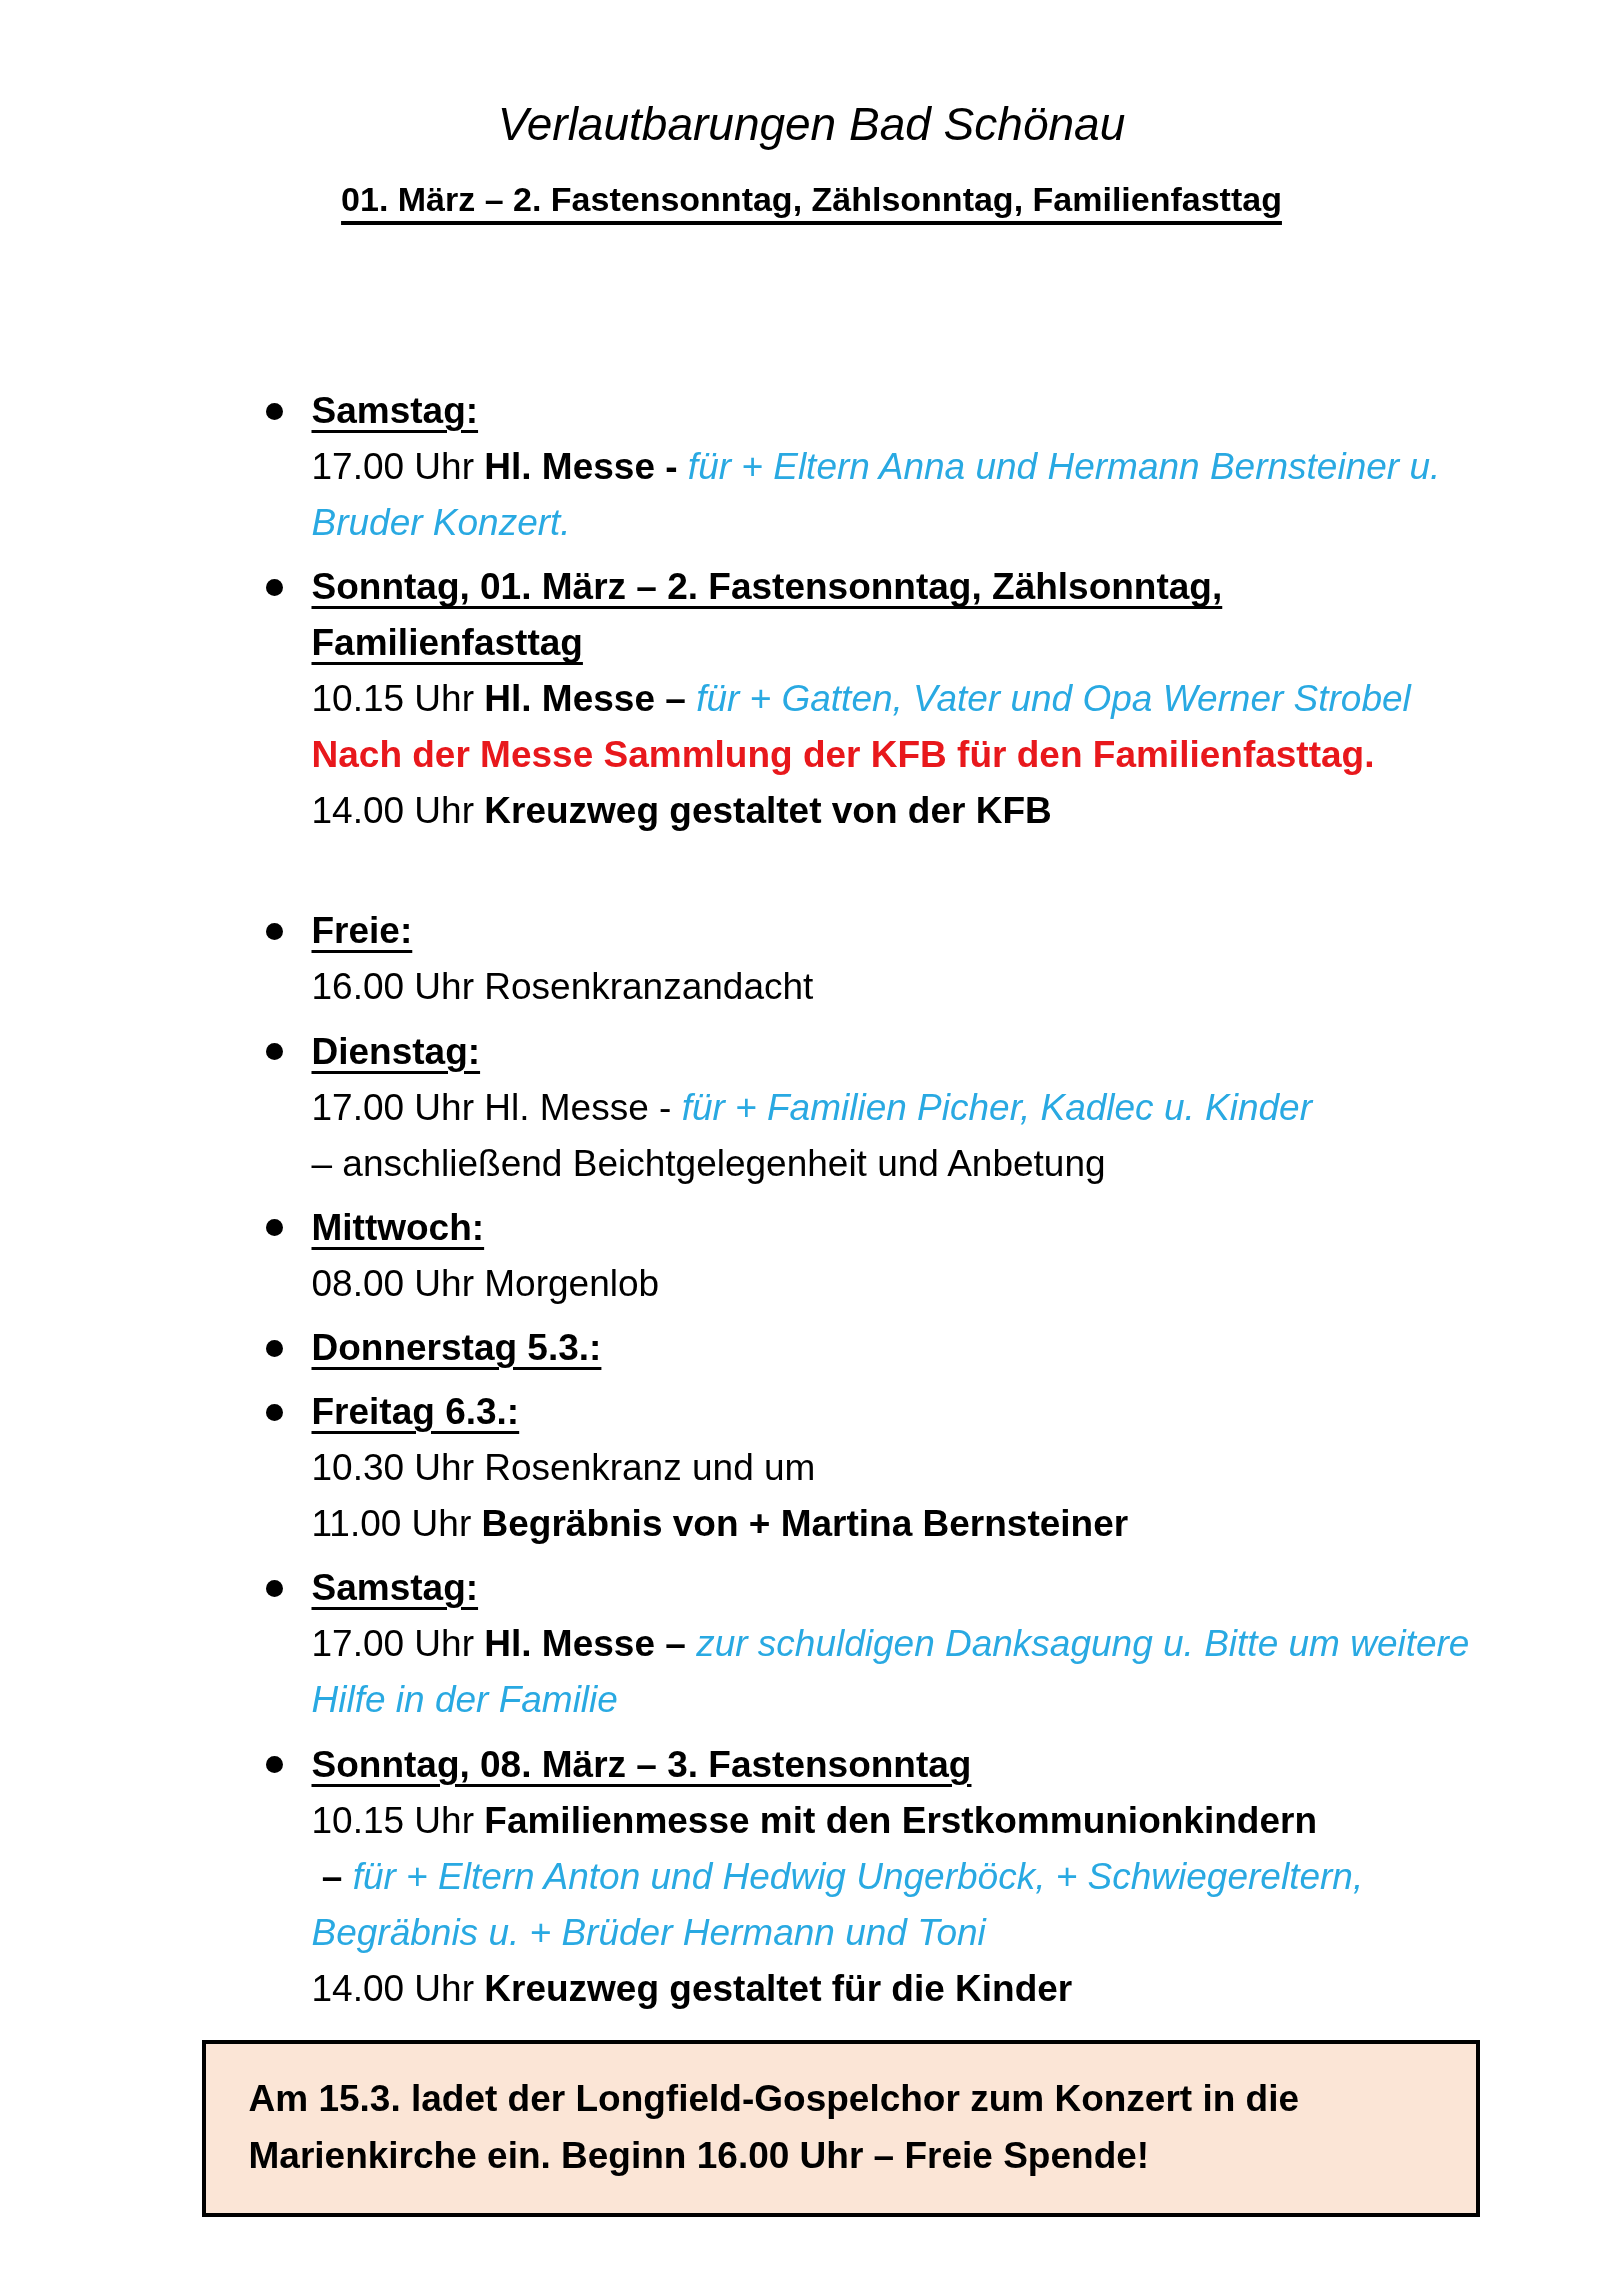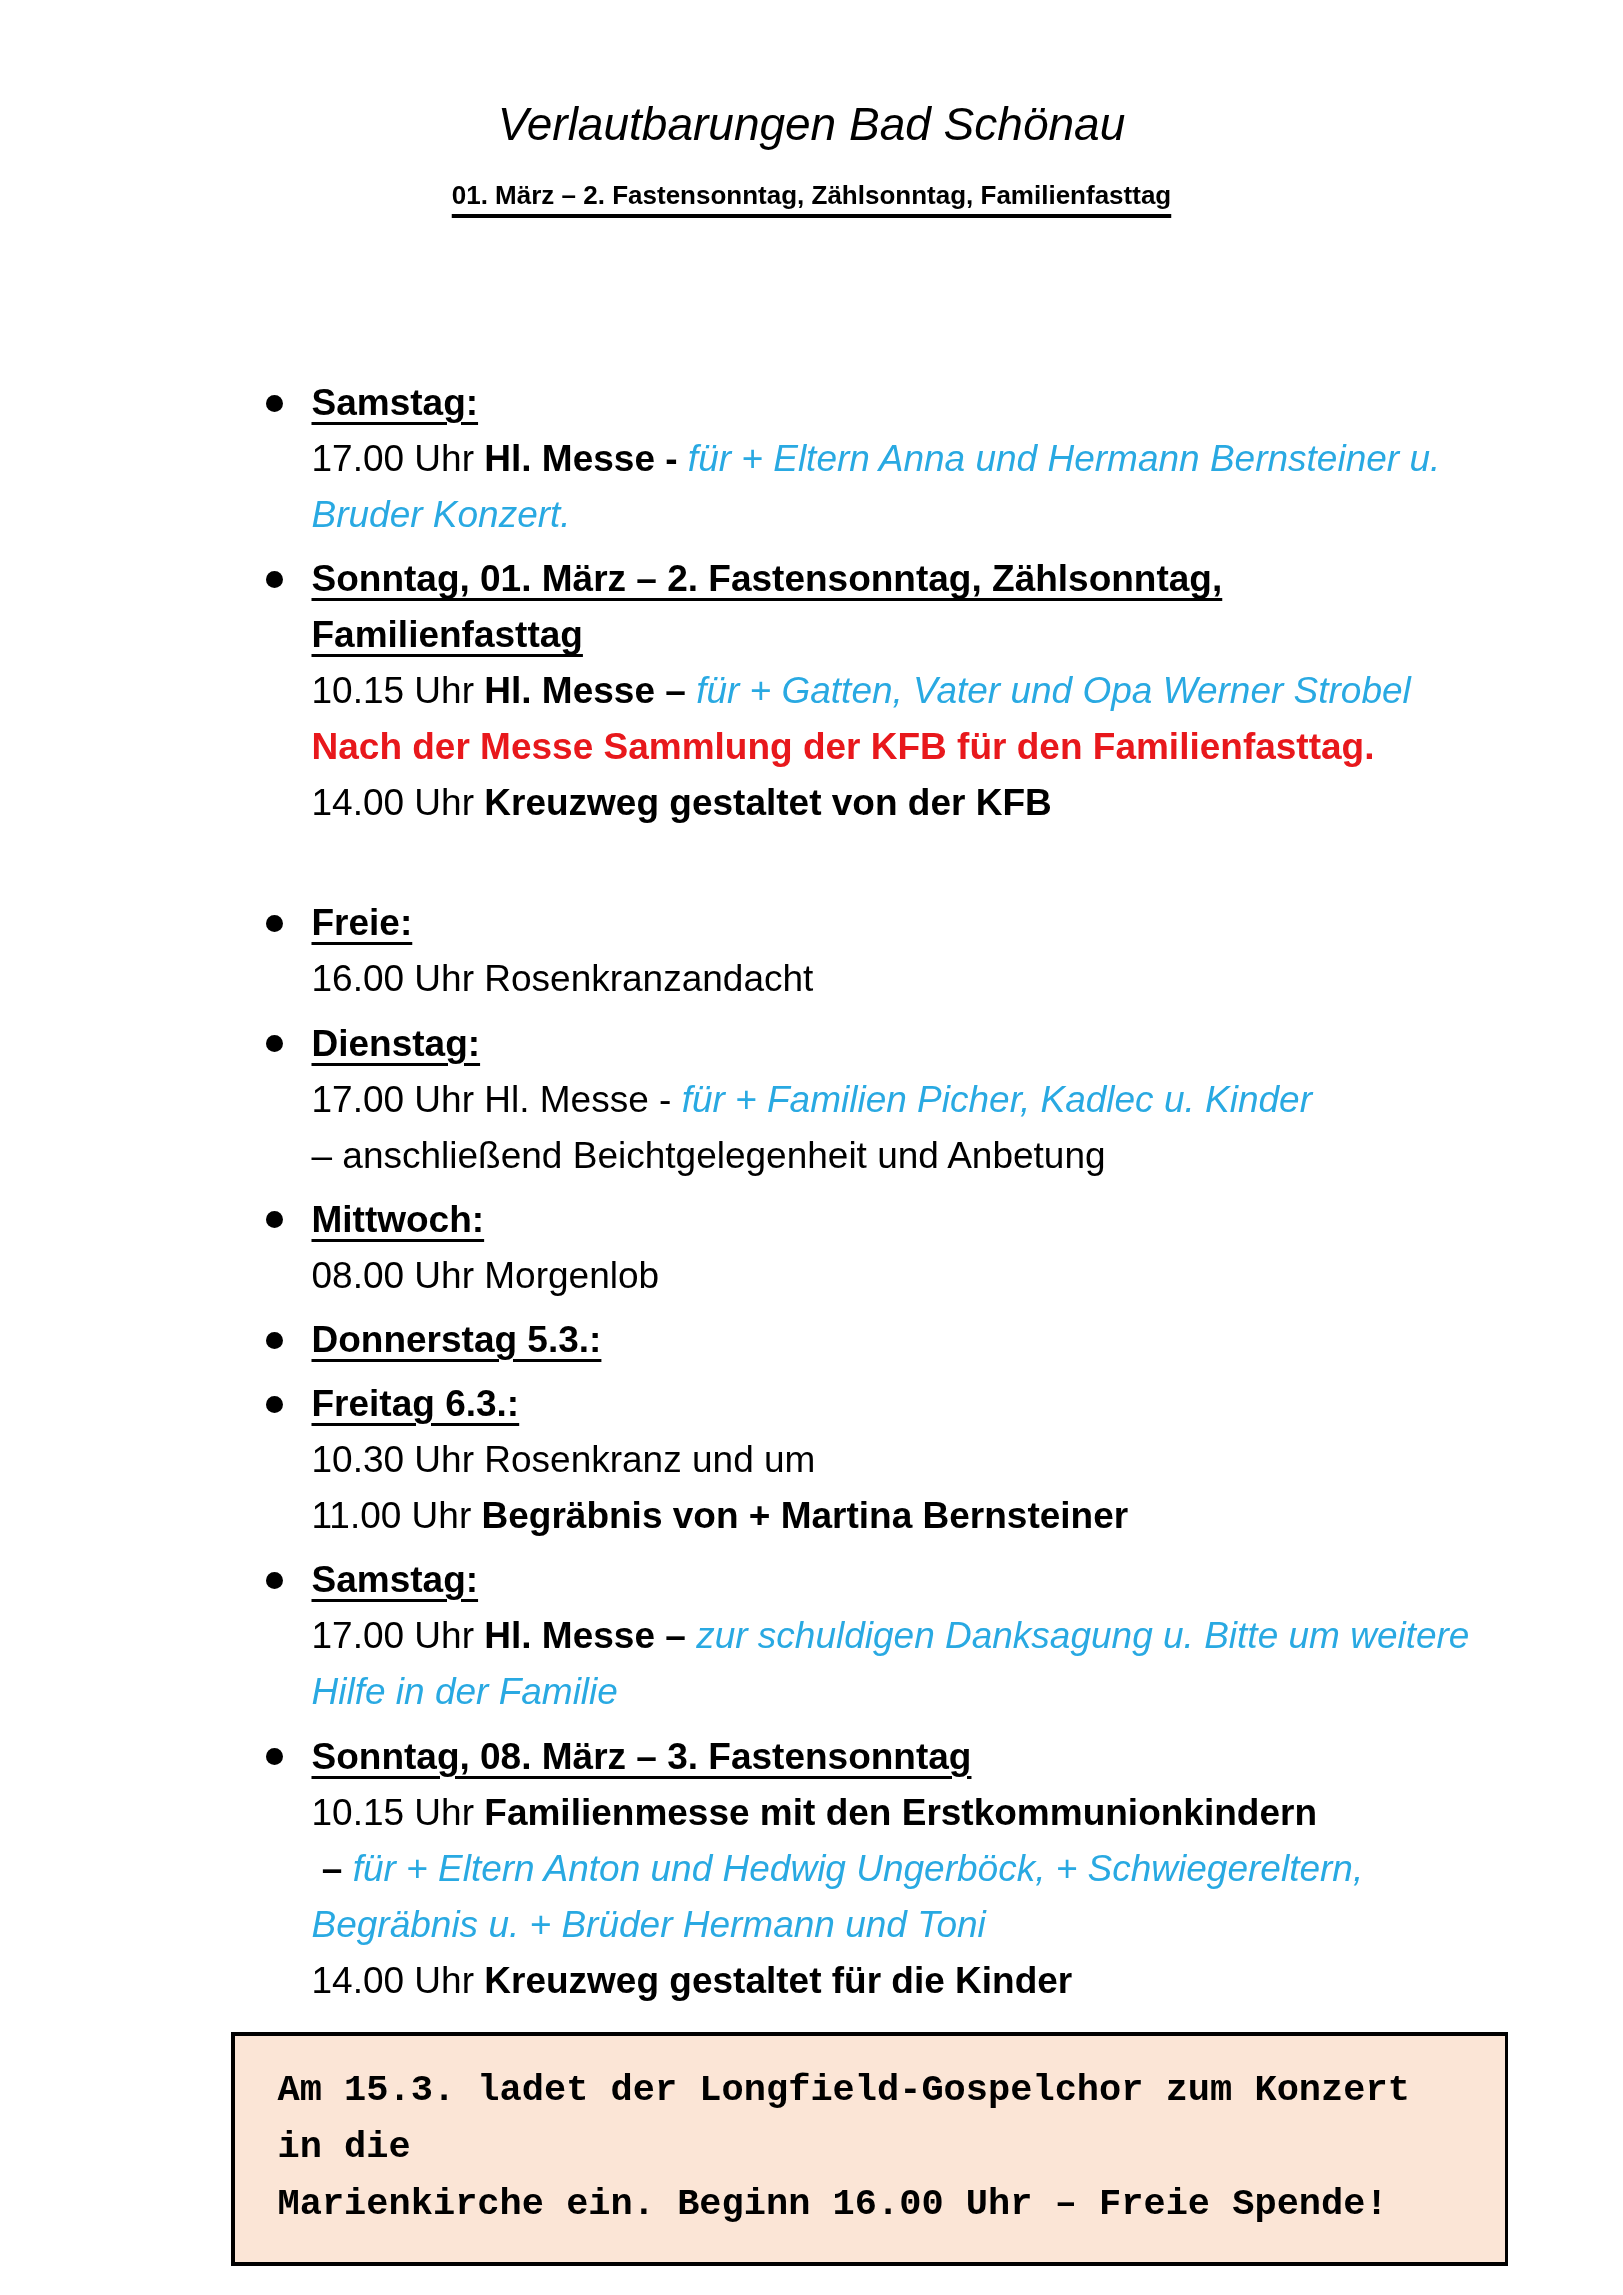--- a/index.html
+++ b/index.html
@@ -16,21 +16,21 @@
   }
   .title{
     text-align:center;
     font-style:italic;
     font-size:46px;
     line-height:1.2;
   }
   .subtitle{
     text-align:center;
     margin-top:28px;
-    font-size:26px;
+    font-size:34px;
     font-weight:bold;
   }
   .subtitle .u{
     text-decoration:underline;
     text-decoration-thickness:4.1px;
     text-underline-offset:9.8px;
   }
   ul.schedule{
     list-style:none;
     margin:164px 33px 0 196px;
@@ -52,30 +52,29 @@
   .day .u{
     text-decoration:underline;
     text-decoration-thickness:2.5px;
     text-underline-offset:7.4px;
   }
   .r-n{font-weight:normal;}
   .r-b{font-weight:bold;}
   .r-i{color:var(--blue,#29A9E2);font-style:italic;}
   .r-rb{color:var(--red,#E8181C);font-weight:bold;}
   .notice-box{
-    margin:23px 0 0 115px;
+    margin:23px 0 0 86px;
     width:1278px;
     box-sizing:border-box;
     border:4.1px solid var(--boxborder,#000);
     background:var(--boxbg,#FBE5D6);
     padding:26px 33px 29.5px 43px;
     font-size:37px;
     font-weight:bold;
     line-height:57px;
-    font-family:Liberation Mono, monospace;
   }
 </style>
 </head>
 <body>
 
 <div class="page" style="--blue: #29A9E2; --red: #E8181C; --boxbg: #FBE5D6; --boxborder: #000000;">
   <div class="title">Verlautbarungen Bad Schönau</div>
   <div class="subtitle"><span class="u">01. März – 2. Fastensonntag, Zählsonntag, Familienfasttag</span></div>
 
   <ul class="schedule" id="schedule">

